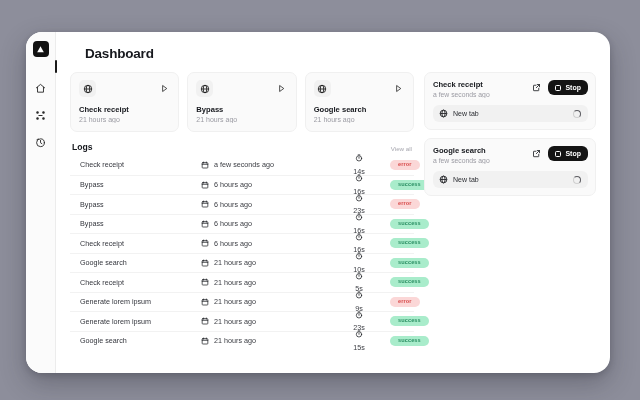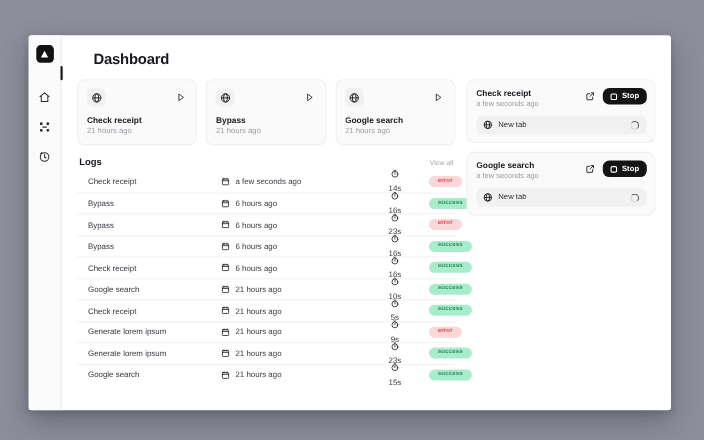--- a/index.html
+++ b/index.html
@@ -12,21 +12,21 @@
     background: #8d8e9b;
     display: flex; align-items: center; justify-content: center;
   }
 
   
   .window {
     position: absolute;
     left: 26px; top: 32px;
     width: 584px; height: 341px;
     background: #ffffff;
-    border-radius: 3px;
+    border-radius: 16px;
     box-shadow: 0 10px 26px rgba(30,30,40,.30), 0 2px 6px rgba(30,30,40,.18);
     display: flex;
     overflow: hidden;
   }
 
   
   .sidebar {
     width: 30px;
     background: #fbfbfb;
     border-right: 1px solid #ececec;

